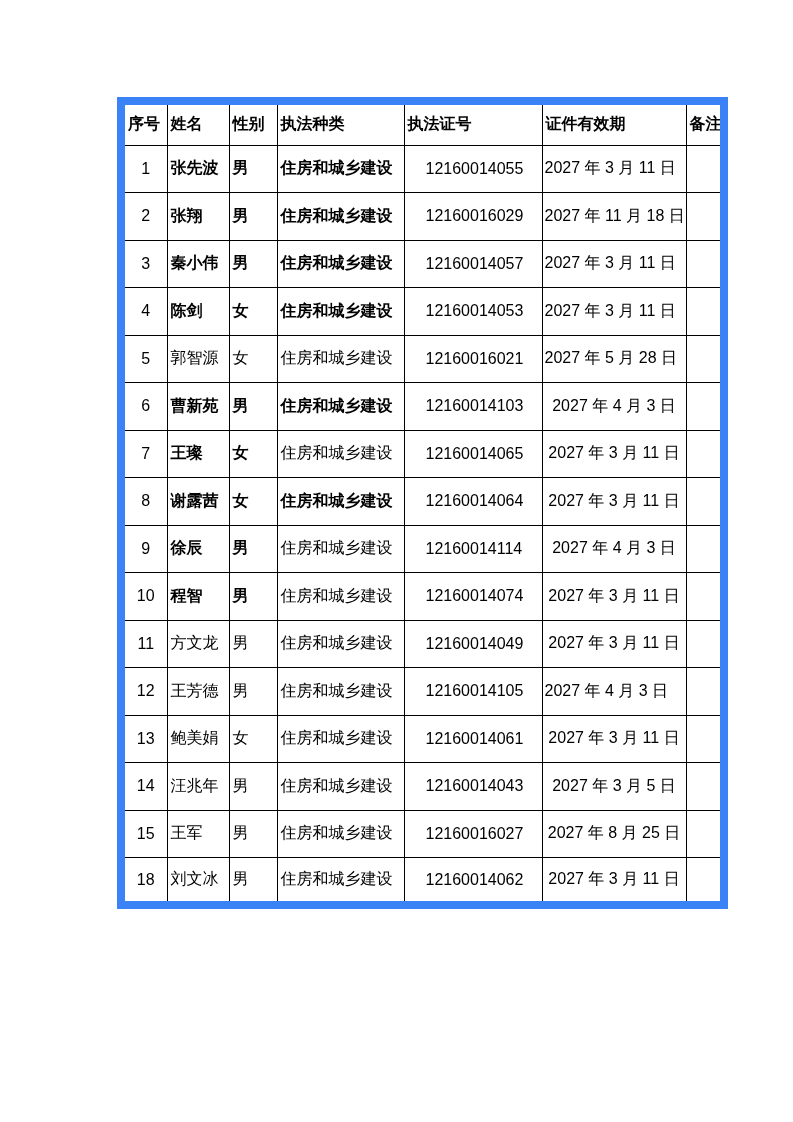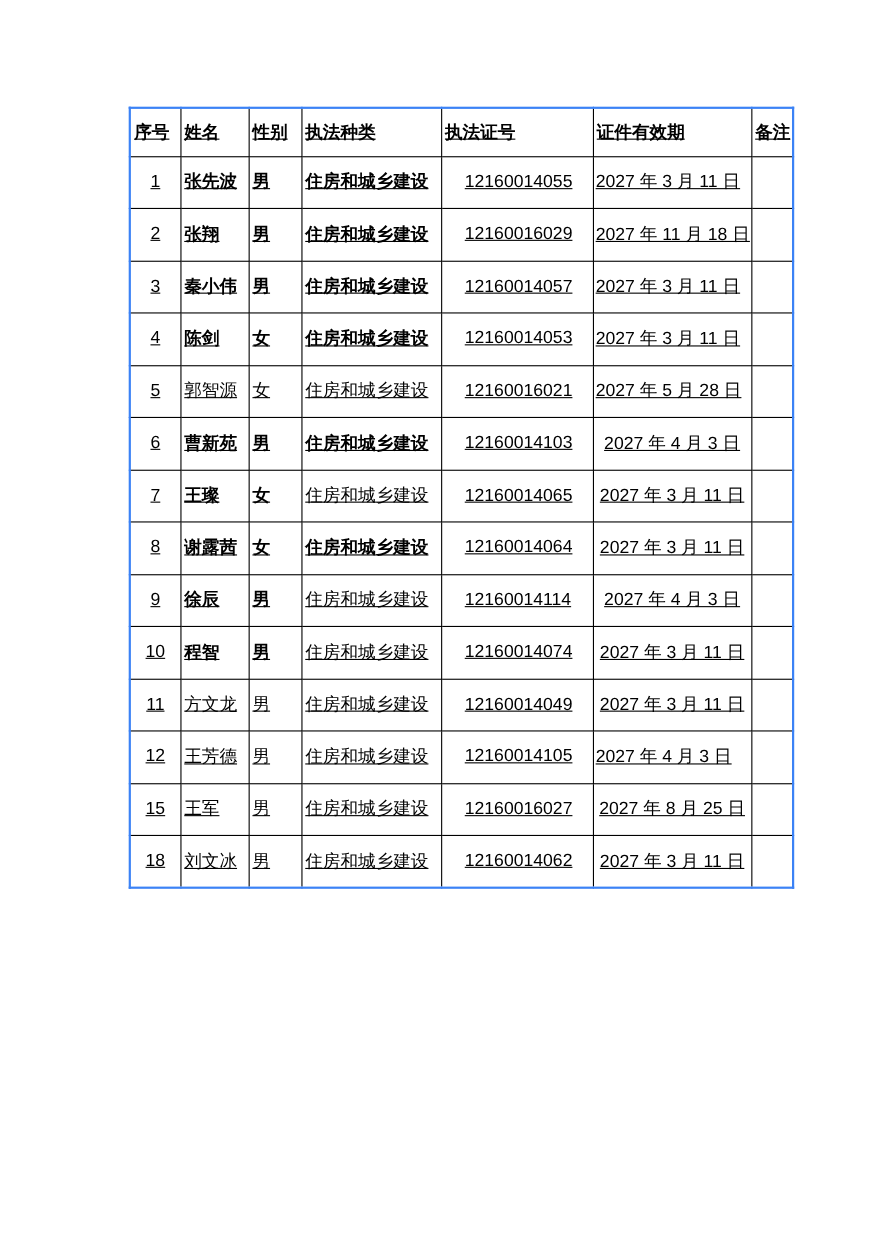--- a/index.html
+++ b/index.html
@@ -13,22 +13,21 @@
   .page {
     position: absolute; inset: 0;
     background: #ffffff;
   }
   table.doc-table {
     position: absolute;
     left: 117px; top: 97px;
     width: 603px;
     table-layout: fixed;
     border-collapse: collapse;
-    border: 2px solid #3b82f6;
-    text-decoration: underline;
+    border: 8px solid #3b82f6;
   }
   th, td {
     border: 1px solid #000;
     overflow: hidden;
     white-space: nowrap;
     vertical-align: middle;
     font-size: 16px;
     font-weight: 400;
     text-align: left;
     padding: 0 0 0 3px;
@@ -179,20 +178,38 @@
         <tr>
           <td class="c-no">12</td>
           <td class="c-name f-serif">王芳德</td>
           <td class="c-gender f-serif">男</td>
           <td class="c-type f-serif">住房和城乡建设</td>
           <td class="c-cert">12160014105</td>
           <td class="c-valid a-left">2027 年 4 月 3 日</td>
           <td class="c-remark"></td>
         </tr>
         <tr>
+          <td class="c-no">13</td>
+          <td class="c-name f-serif">鲍美娟</td>
+          <td class="c-gender f-serif">女</td>
+          <td class="c-type f-serif">住房和城乡建设</td>
+          <td class="c-cert">12160014061</td>
+          <td class="c-valid a-center">2027 年 3 月 11 日</td>
+          <td class="c-remark"></td>
+        </tr>
+        <tr>
+          <td class="c-no">14</td>
+          <td class="c-name f-serif">汪兆年</td>
+          <td class="c-gender f-serif">男</td>
+          <td class="c-type f-serif">住房和城乡建设</td>
+          <td class="c-cert">12160014043</td>
+          <td class="c-valid a-center">2027 年 3 月 5 日</td>
+          <td class="c-remark"></td>
+        </tr>
+        <tr>
           <td class="c-no">15</td>
           <td class="c-name f-serif">王军</td>
           <td class="c-gender f-serif">男</td>
           <td class="c-type f-serif">住房和城乡建设</td>
           <td class="c-cert">12160016027</td>
           <td class="c-valid a-center">2027 年 8 月 25 日</td>
           <td class="c-remark"></td>
         </tr>
         <tr>
           <td class="c-no">18</td>

